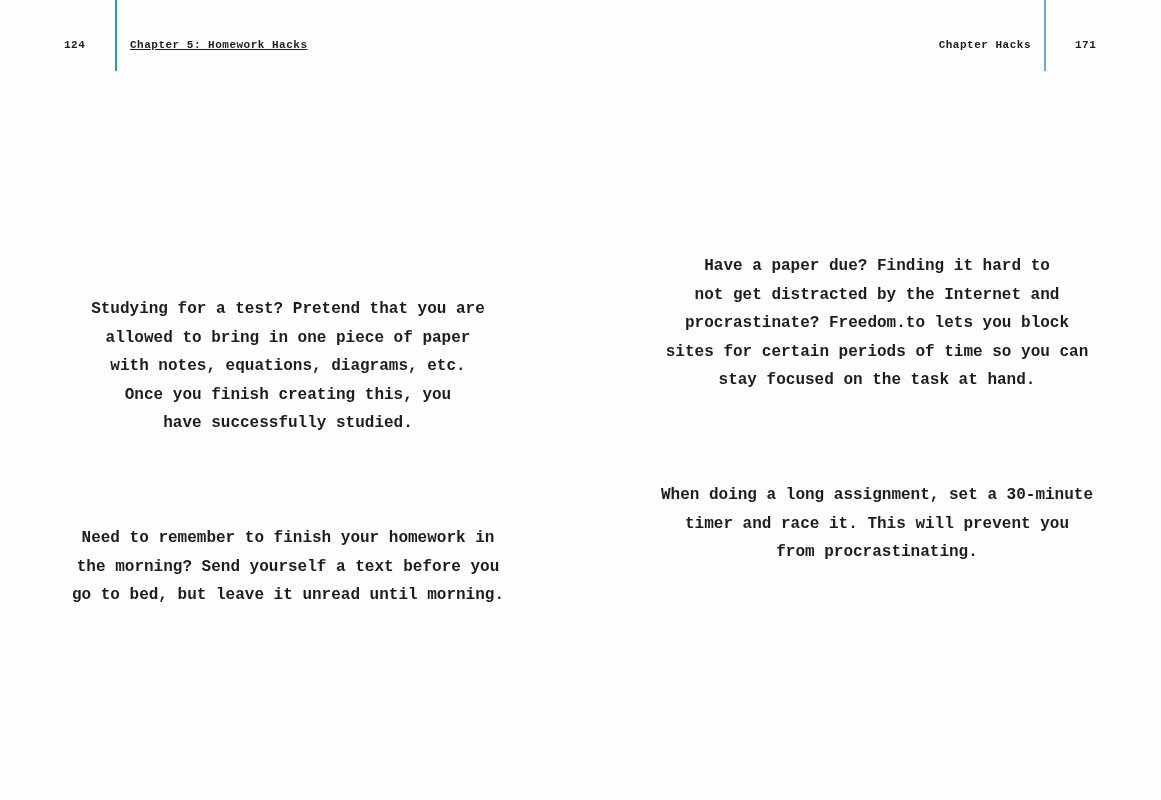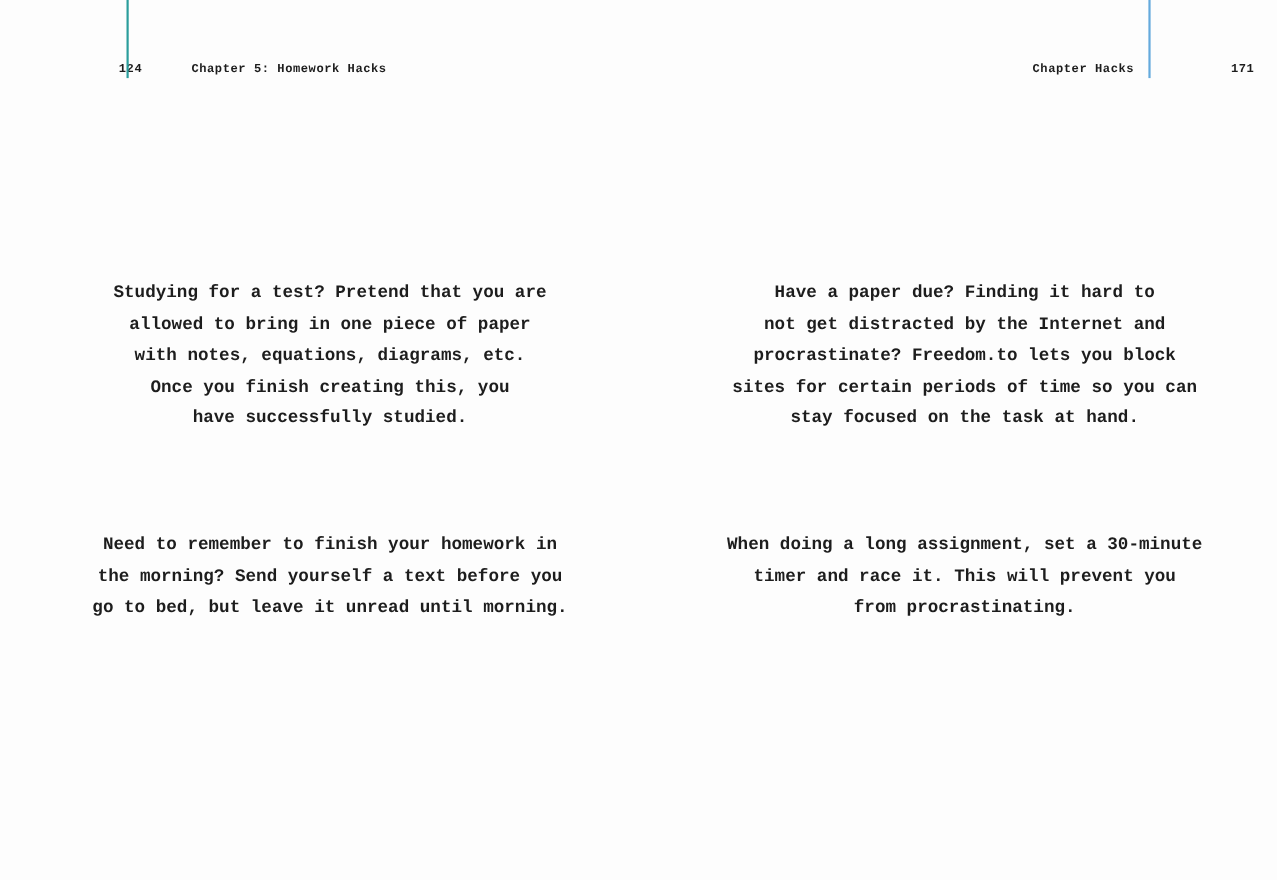--- a/index.html
+++ b/index.html
@@ -22,41 +22,40 @@
   .divider {
     position: absolute;
     top: 0;
     width: 2px;
     height: 71px;
   }
   .divider-left  { left: 115px; }
   .divider-right { left: 1044px; }
   .pagenum, .running-head {
     position: absolute;
-    top: 57px;
+    top: 39px;
     font-size: 11px;
     font-weight: 700;
     letter-spacing: 0.5px;
     white-space: nowrap;
-    margin-left: 44px;
   }
   .pagenum-left   { left: 64px; }
-  .head-left      { left: 130px; }
+  .head-left      { left: 130px; text-decoration: underline; }
   .head-right     { right: 130px; }
   .pagenum-right  { left: 1075px; }
   .hack {
     position: absolute;
     margin: 0;
     font-size: 16px;
     font-weight: 700;
     line-height: 28.5px;
     text-align: center;
     white-space: pre-line;
   }
-  .hack-col-left  { left: 16px;     width: 568px; }
+  .hack-col-left  { left: 4px;     width: 568px; margin-top: 43px; }
   .hack-col-right { left: 586px; width: 582px; }
   .hack-row-1 { top: 252px; }
   .hack-row-2 { top: 481px; }
 </style>
 </head>
 <body style="background: rgb(253, 253, 253); color: rgb(29, 29, 29);">
 
 <div class="spread">
 
   <section>

